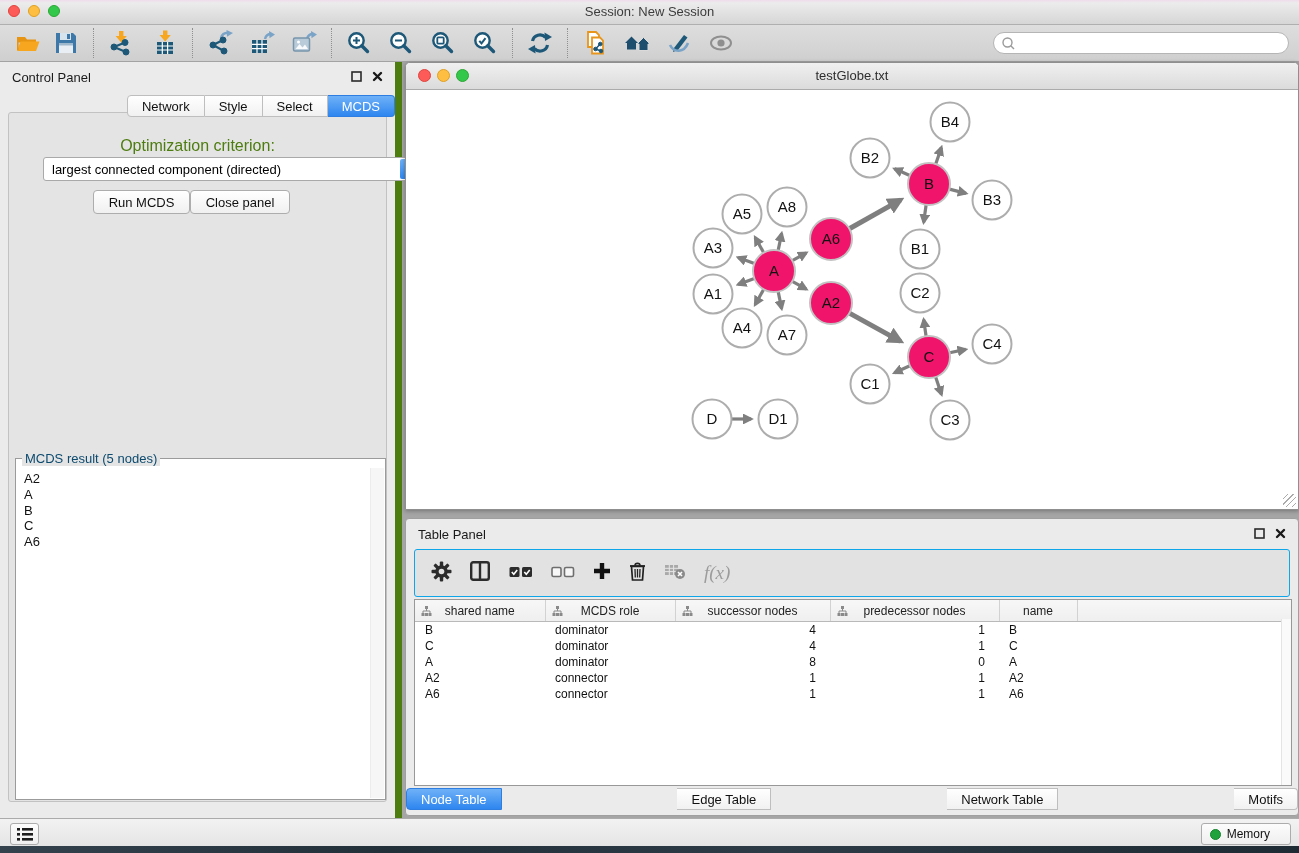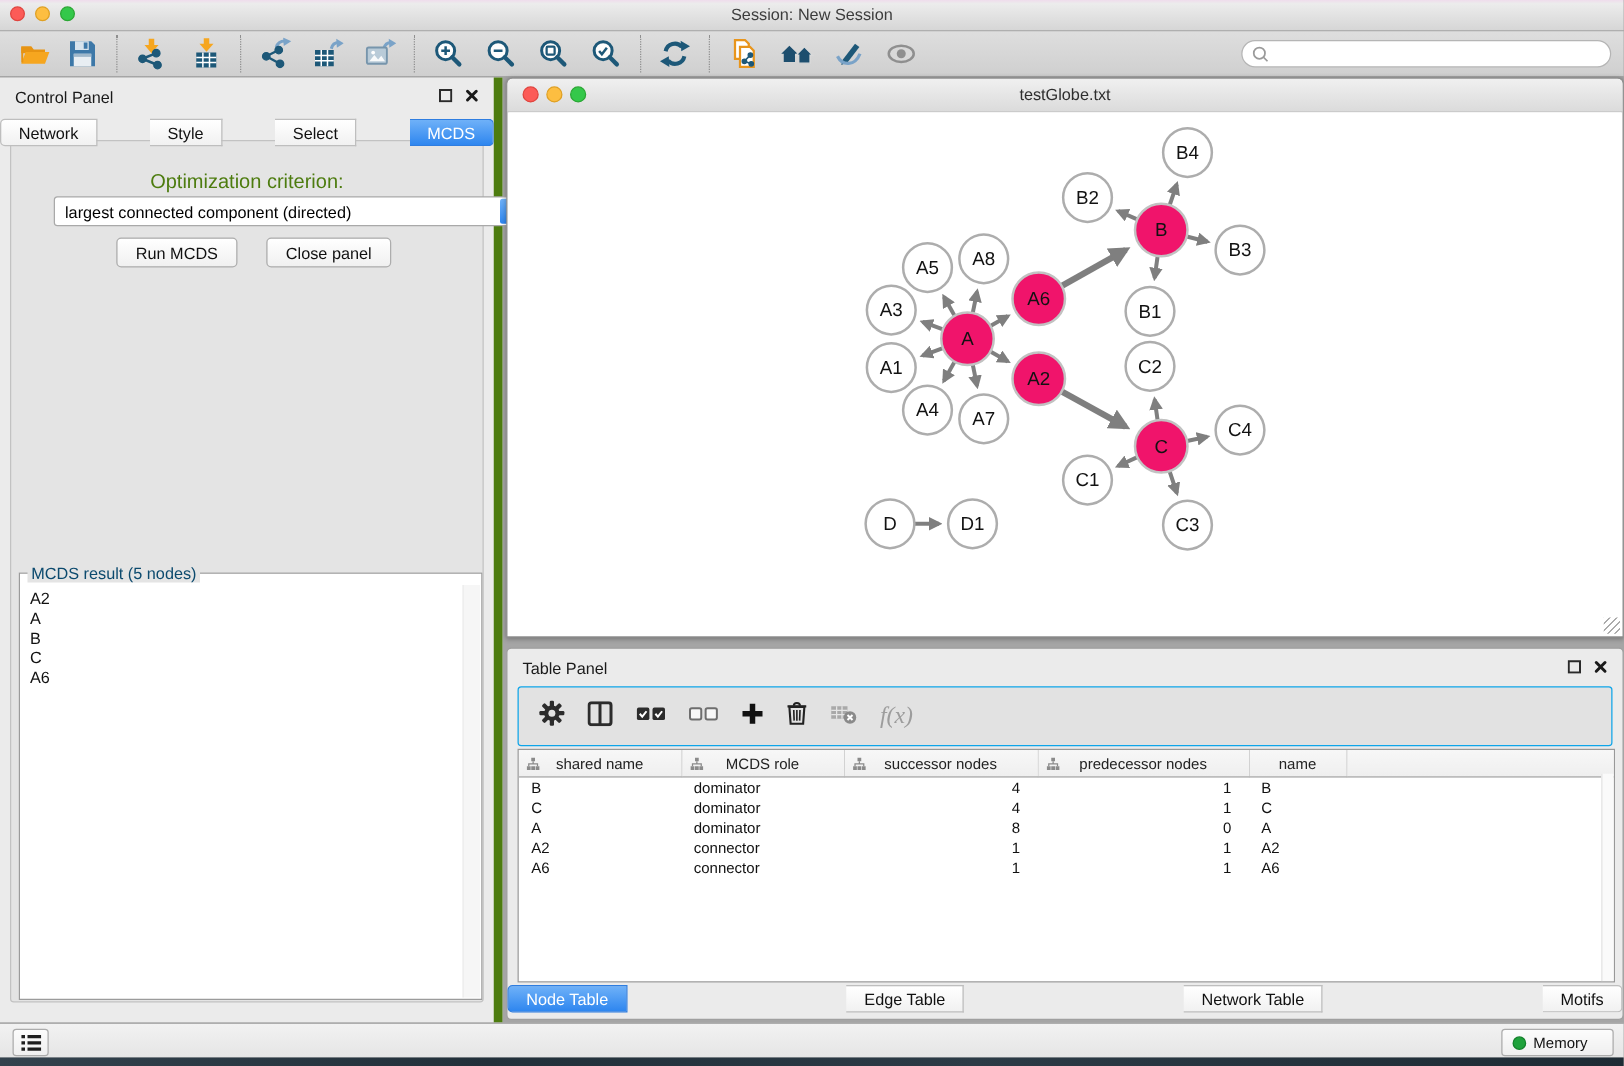--- a/index.html
+++ b/index.html
@@ -30,34 +30,34 @@
   .panel-title{position:absolute;left:12px;top:8px;font-size:13px;color:#1A1A1A;}
   .win-btns{position:absolute;right:12px;top:9px;display:flex;gap:10px;align-items:center;}
   .tab{height:22px;line-height:22px;padding:0 14px;background:linear-gradient(#FFFFFF,#F1F1F1);
     border:1px solid #BEBEBE;border-left:none;font-size:13px;color:#111;box-sizing:border-box;}
   .tab:first-child{border-left:1px solid #BEBEBE;border-radius:4px 0 0 4px;}
   .tab:last-child{border-radius:0 4px 4px 0;}
   .tab.active{background:linear-gradient(#6FB1F8,#2E86EF);color:#fff;border-color:#2E7DE0;}
   
   .control-panel{position:absolute;left:0;top:62px;width:402px;height:756px;background:#EBEBEB;
     border-right:7px solid #4d7c0f;box-sizing:border-box;}
-  .cp-tabs{position:absolute;top:33px;left:0;right:0;display:flex;justify-content:space-between;z-index:2;}
+  .cp-tabs{position:absolute;top:33px;left:0;right:0;display:flex;justify-content:flex-end;z-index:2;}
   .cp-body{position:absolute;left:8px;right:8px;top:50px;bottom:16px;background:#E4E4E4;
     border:1px solid #C2C2C2;border-radius:3px;}
   .opt-label{position:absolute;top:24px;width:100%;text-align:center;font-size:16px;color:#4d7c0f;}
   .cp-select{position:absolute;left:34px;top:44px;width:378px;height:24px;background:#fff;
     border:1px solid #A9A9A9;border-radius:3px;font-size:13px;display:flex;align-items:center;
     padding-left:8px;box-sizing:border-box;}
   .stepper{position:absolute;right:1px;top:1px;bottom:1px;width:19px;border-radius:2px;
     background:linear-gradient(#6FB1F8,#2E86EF);display:flex;align-items:center;justify-content:center;}
   .cp-btn{position:absolute;top:77px;height:24px;background:linear-gradient(#FFFFFF,#F0F0F0);
     border:1px solid #ADADAD;border-radius:4px;font-size:13px;color:#111;
     font-family:"Liberation Sans",sans-serif;}
   .run-btn{left:84px;width:97px;}
-  .close-btn{left:204px;width:100px;}
+  .close-btn{left:181px;width:100px;}
   .result-box{position:absolute;left:6px;top:345px;width:369px;height:340px;background:#fff;
     border:1px solid #9B9B9B;}
   .result-legend{position:absolute;top:-8px;left:6px;background:#E4E4E4;padding:0 3px;
     font-size:13px;color:#0c4a6e;}
   .result-items{position:absolute;left:8px;top:12px;font-size:13px;line-height:15.8px;color:#111;}
   .result-scroll{position:absolute;right:1px;top:9px;bottom:1px;width:13px;background:#F6F6F6;
     border-left:1px solid #ECECEC;}
   
   .net-window{position:absolute;left:405px;top:62px;width:894px;height:448px;background:#fff;
     border:1px solid #8F8F8F;border-radius:5px 5px 0 0;box-sizing:border-box;

